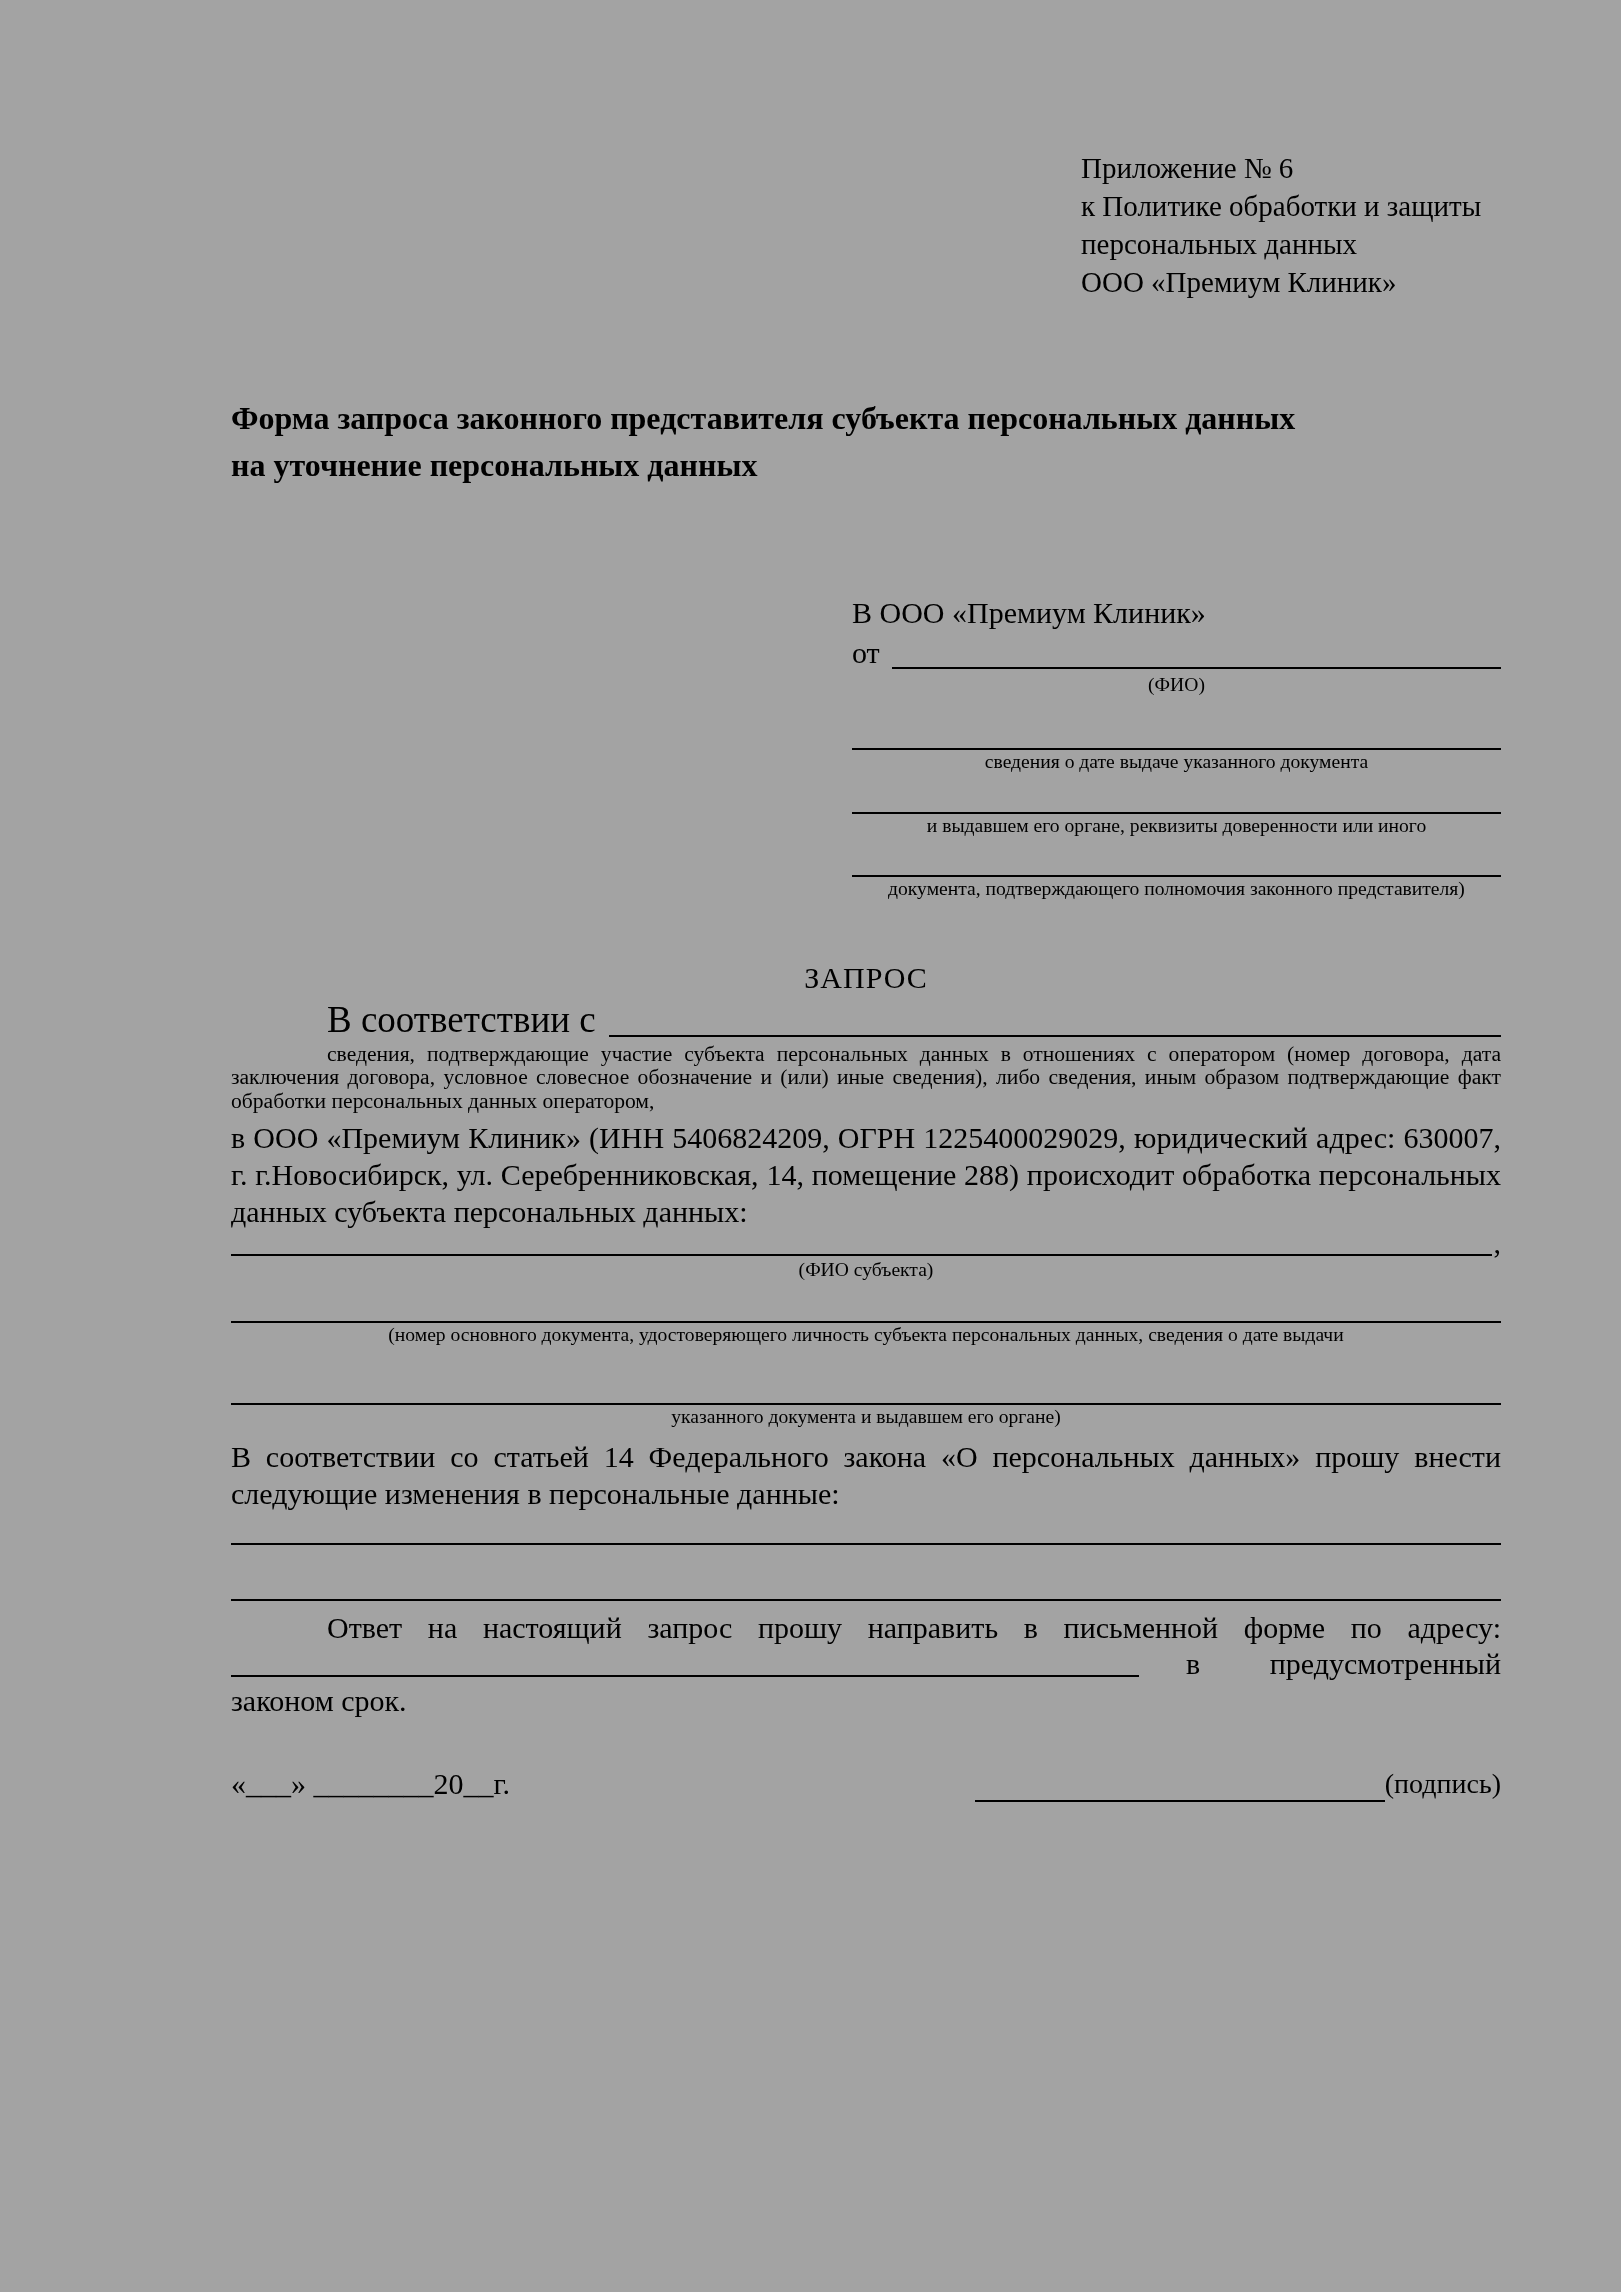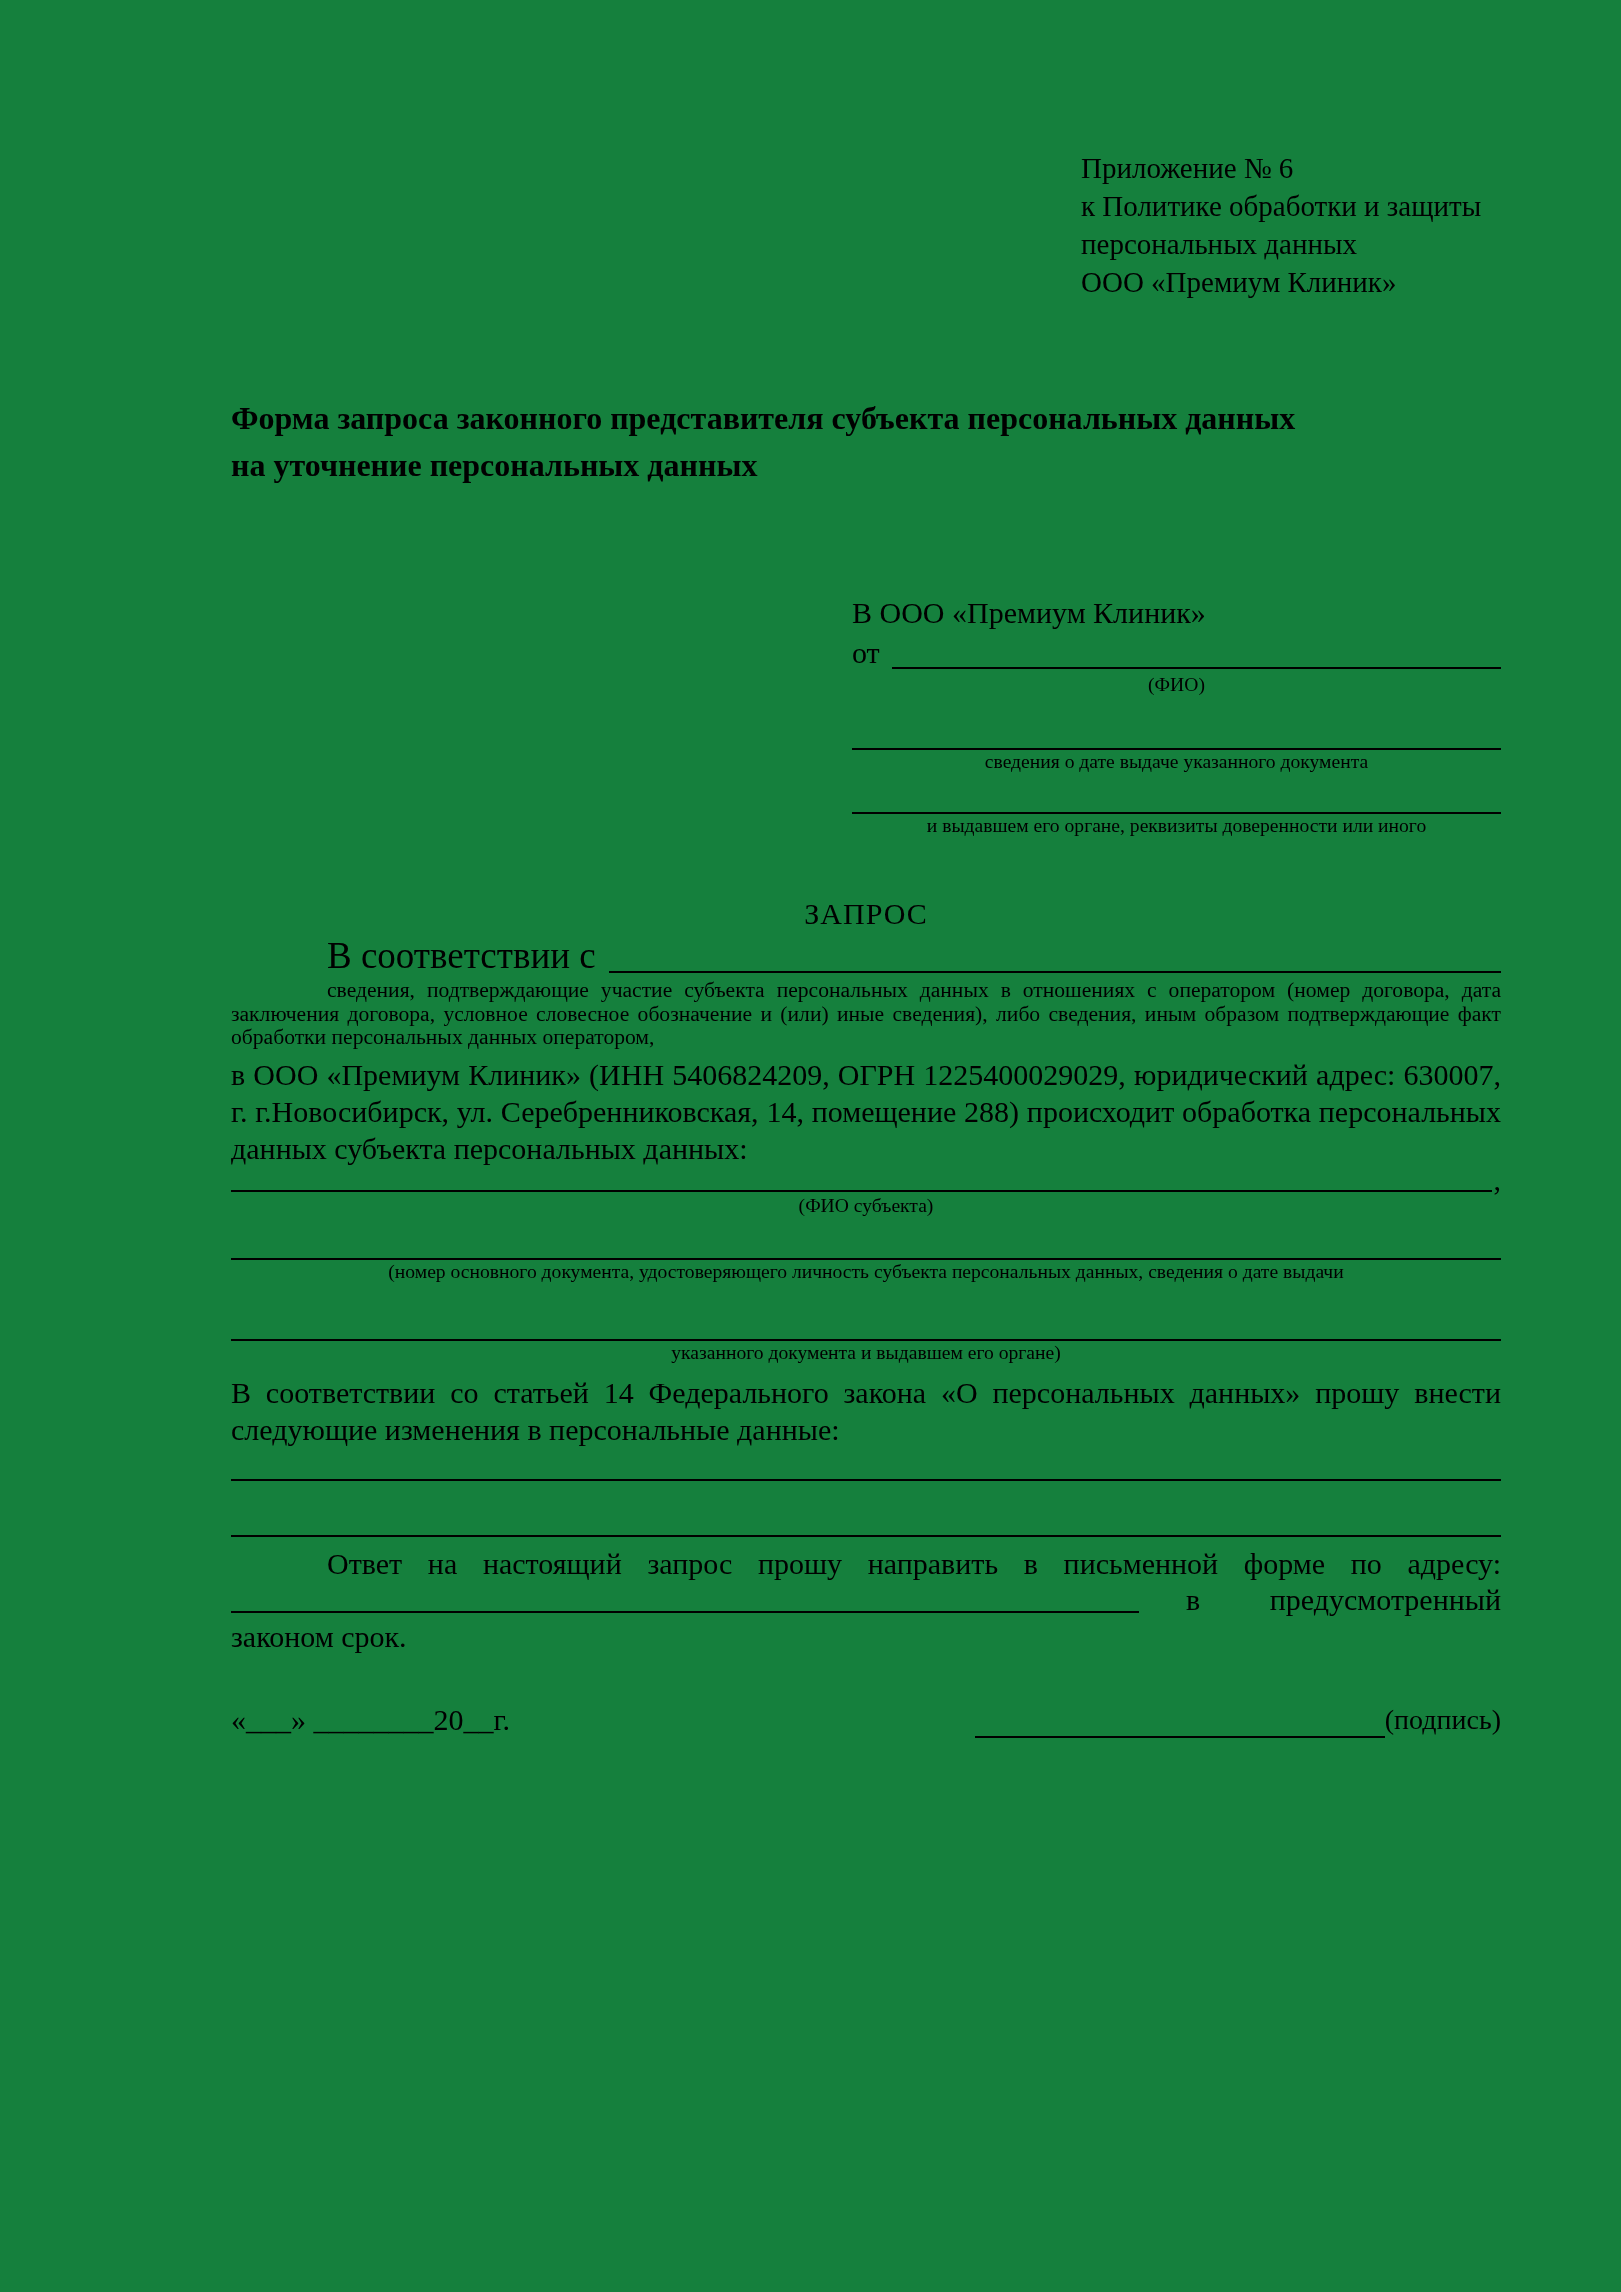--- a/index.html
+++ b/index.html
@@ -1,21 +1,21 @@
 <!DOCTYPE html>
 <html lang="ru"><head>
 <meta charset="utf-8">
 <style>
   * { margin:0; padding:0; box-sizing:border-box; }
   html,body { background:#888; }
   .page {
     position:relative;
     width:1621px; height:2293px;
     margin:0 auto;
-    background:#15803d;
+    background:#a3a3a3;
     color:#000000;
     font-family:"Liberation Serif","DejaVu Serif",serif;
     overflow:hidden;
   }
   .content { padding:0 120px 0 231px; }
 
   
   .annex { margin-top:149px; margin-left:850px; font-size:29px; line-height:38px; }
   .annex div { white-space:nowrap; }
 
@@ -93,20 +93,23 @@
         <span class="from-line hline"></span>
       </div>
       <div class="caption fio-caption">(ФИО)</div>
 
       <div class="fill-row m2">
         <div class="caption">сведения о дате выдаче указанного документа</div>
       </div>
       <div class="fill-row">
         <div class="caption">и выдавшем его органе, реквизиты доверенности или иного</div>
       </div>
+      <div class="fill-row">
+        <div class="caption">документа, подтверждающего полномочия законного представителя)</div>
+      </div>
     </div>
 
     <div class="request-heading">ЗАПРОС</div>
 
     <div class="accordance-row">
       <span class="accordance-label">В соответствии с</span>
       <span class="acc-line hline"></span>
     </div>
     <div class="accordance-caption">сведения, подтверждающие участие субъекта персональных данных в отношениях с оператором (номер договора, дата заключения договора, условное словесное обозначение и (или) иные сведения), либо сведения, иным образом подтверждающие факт обработки персональных данных оператором,</div>
 

